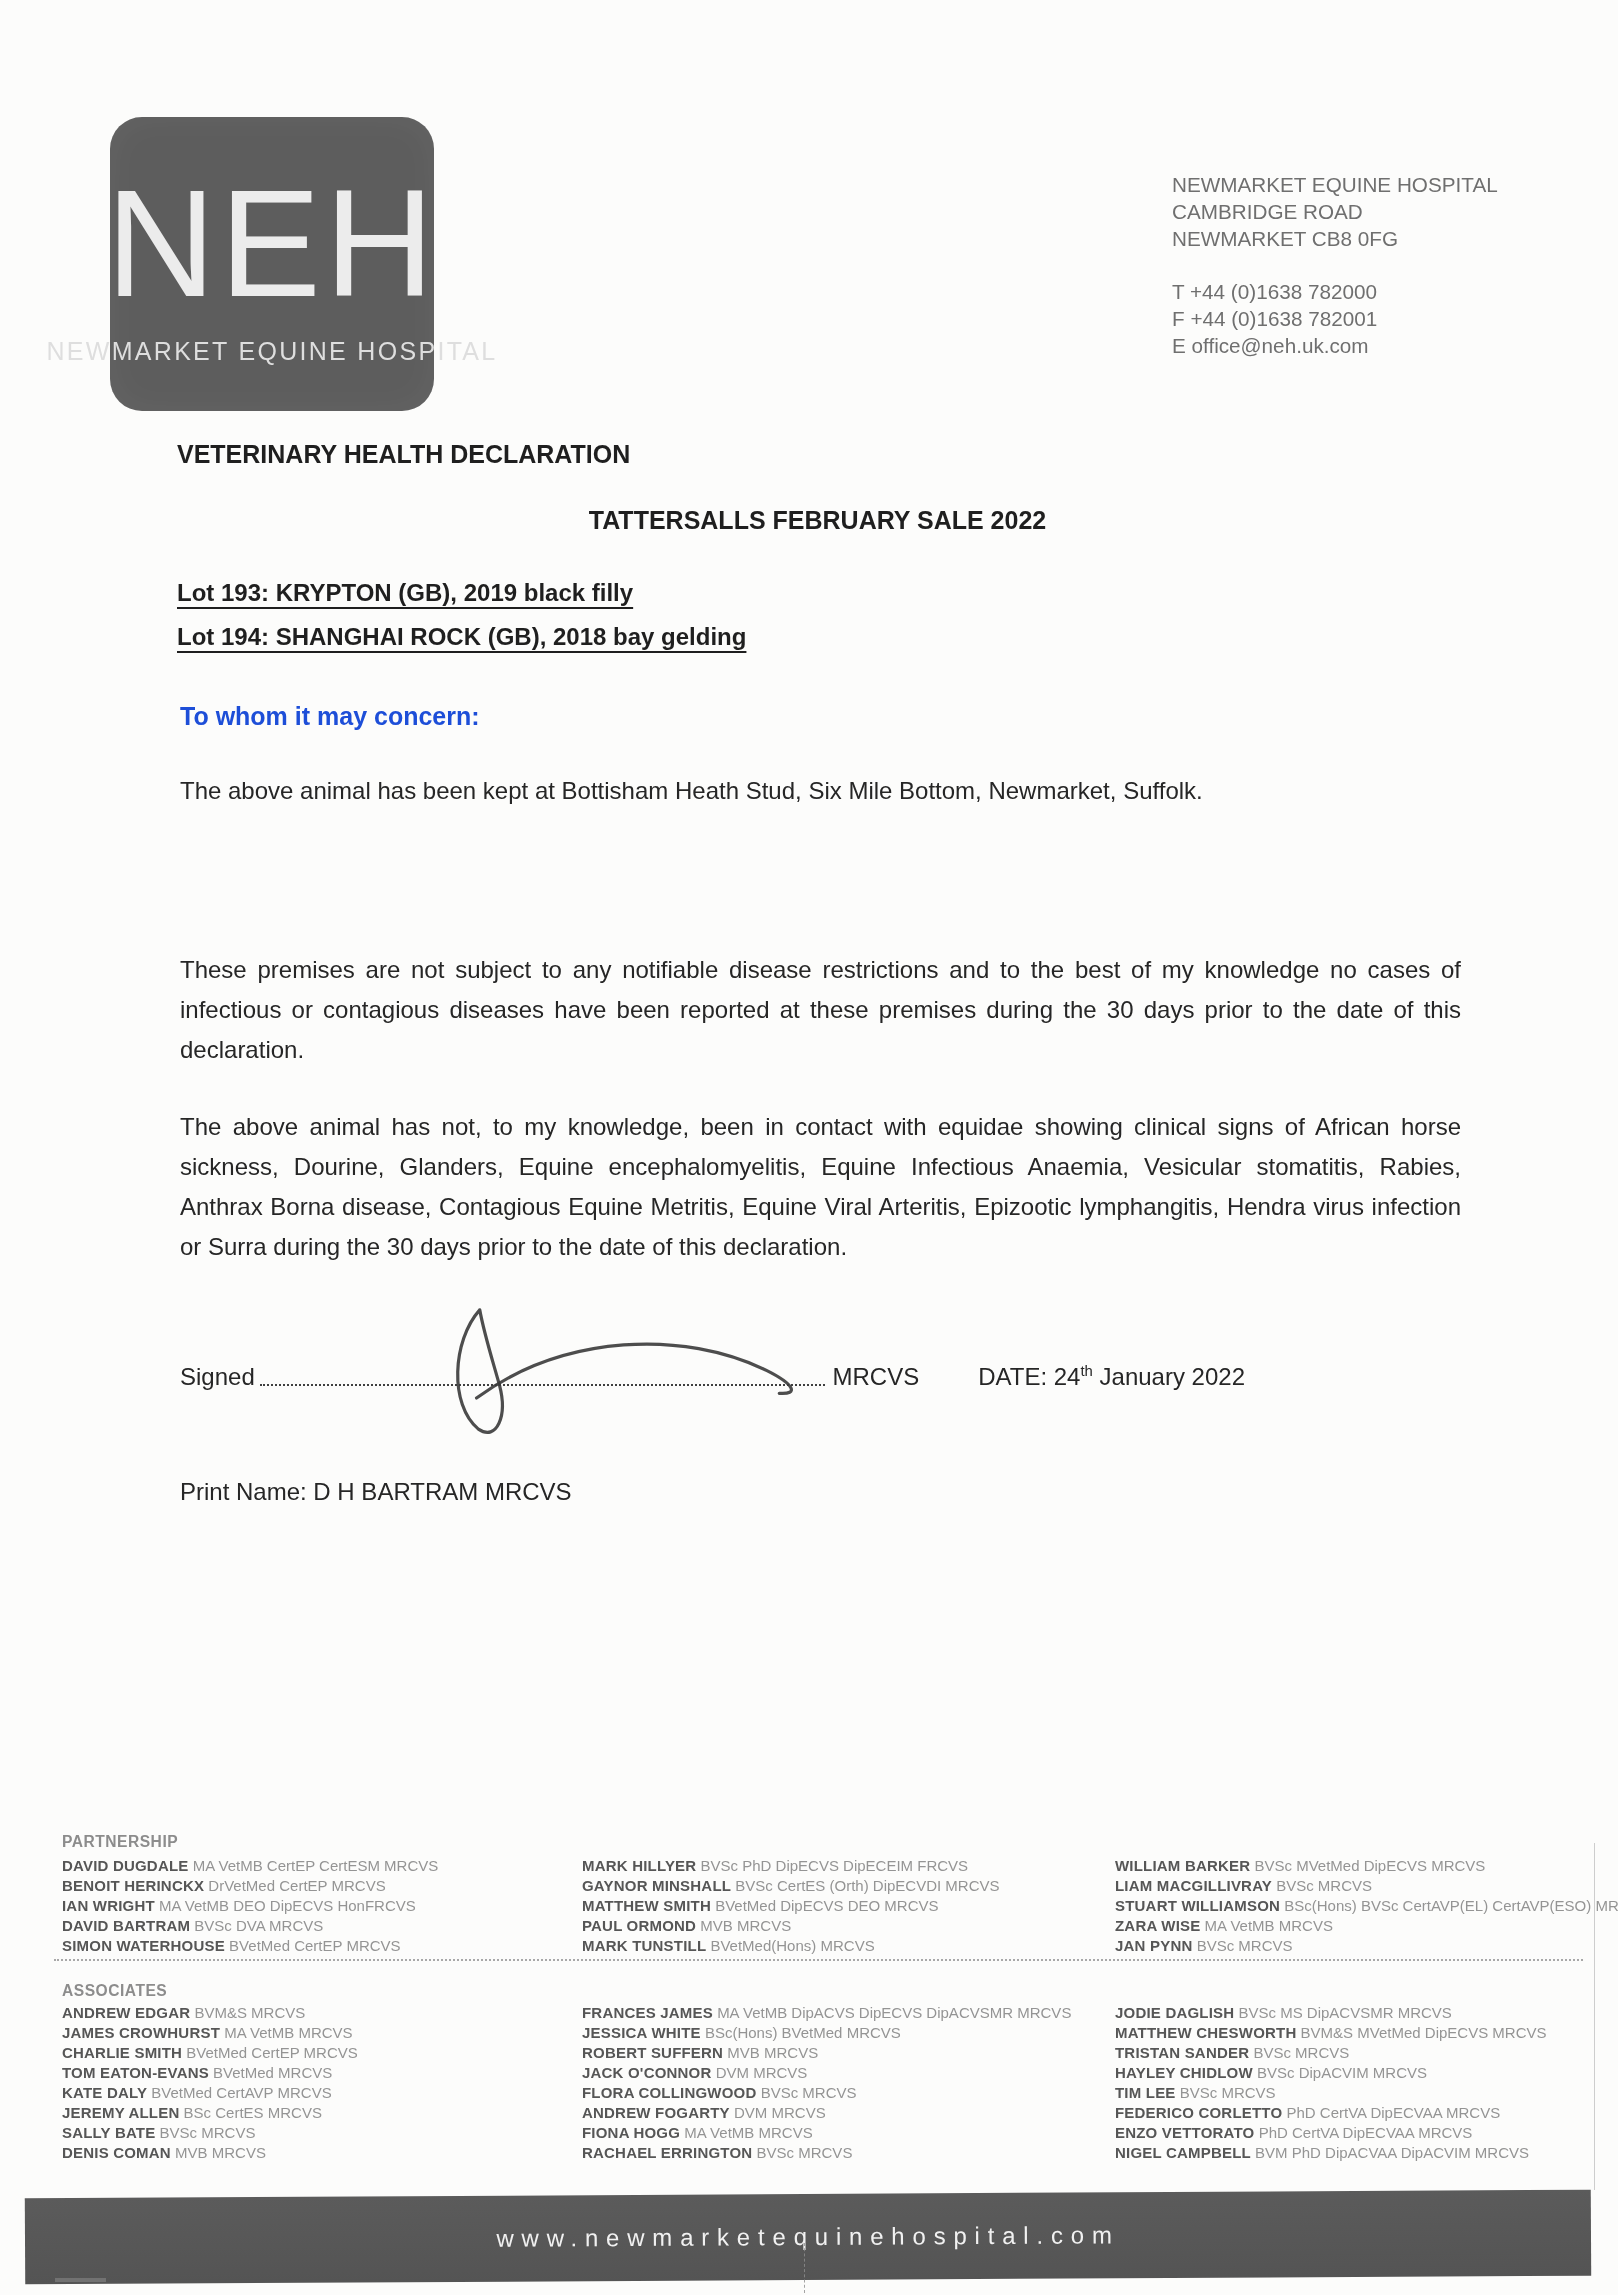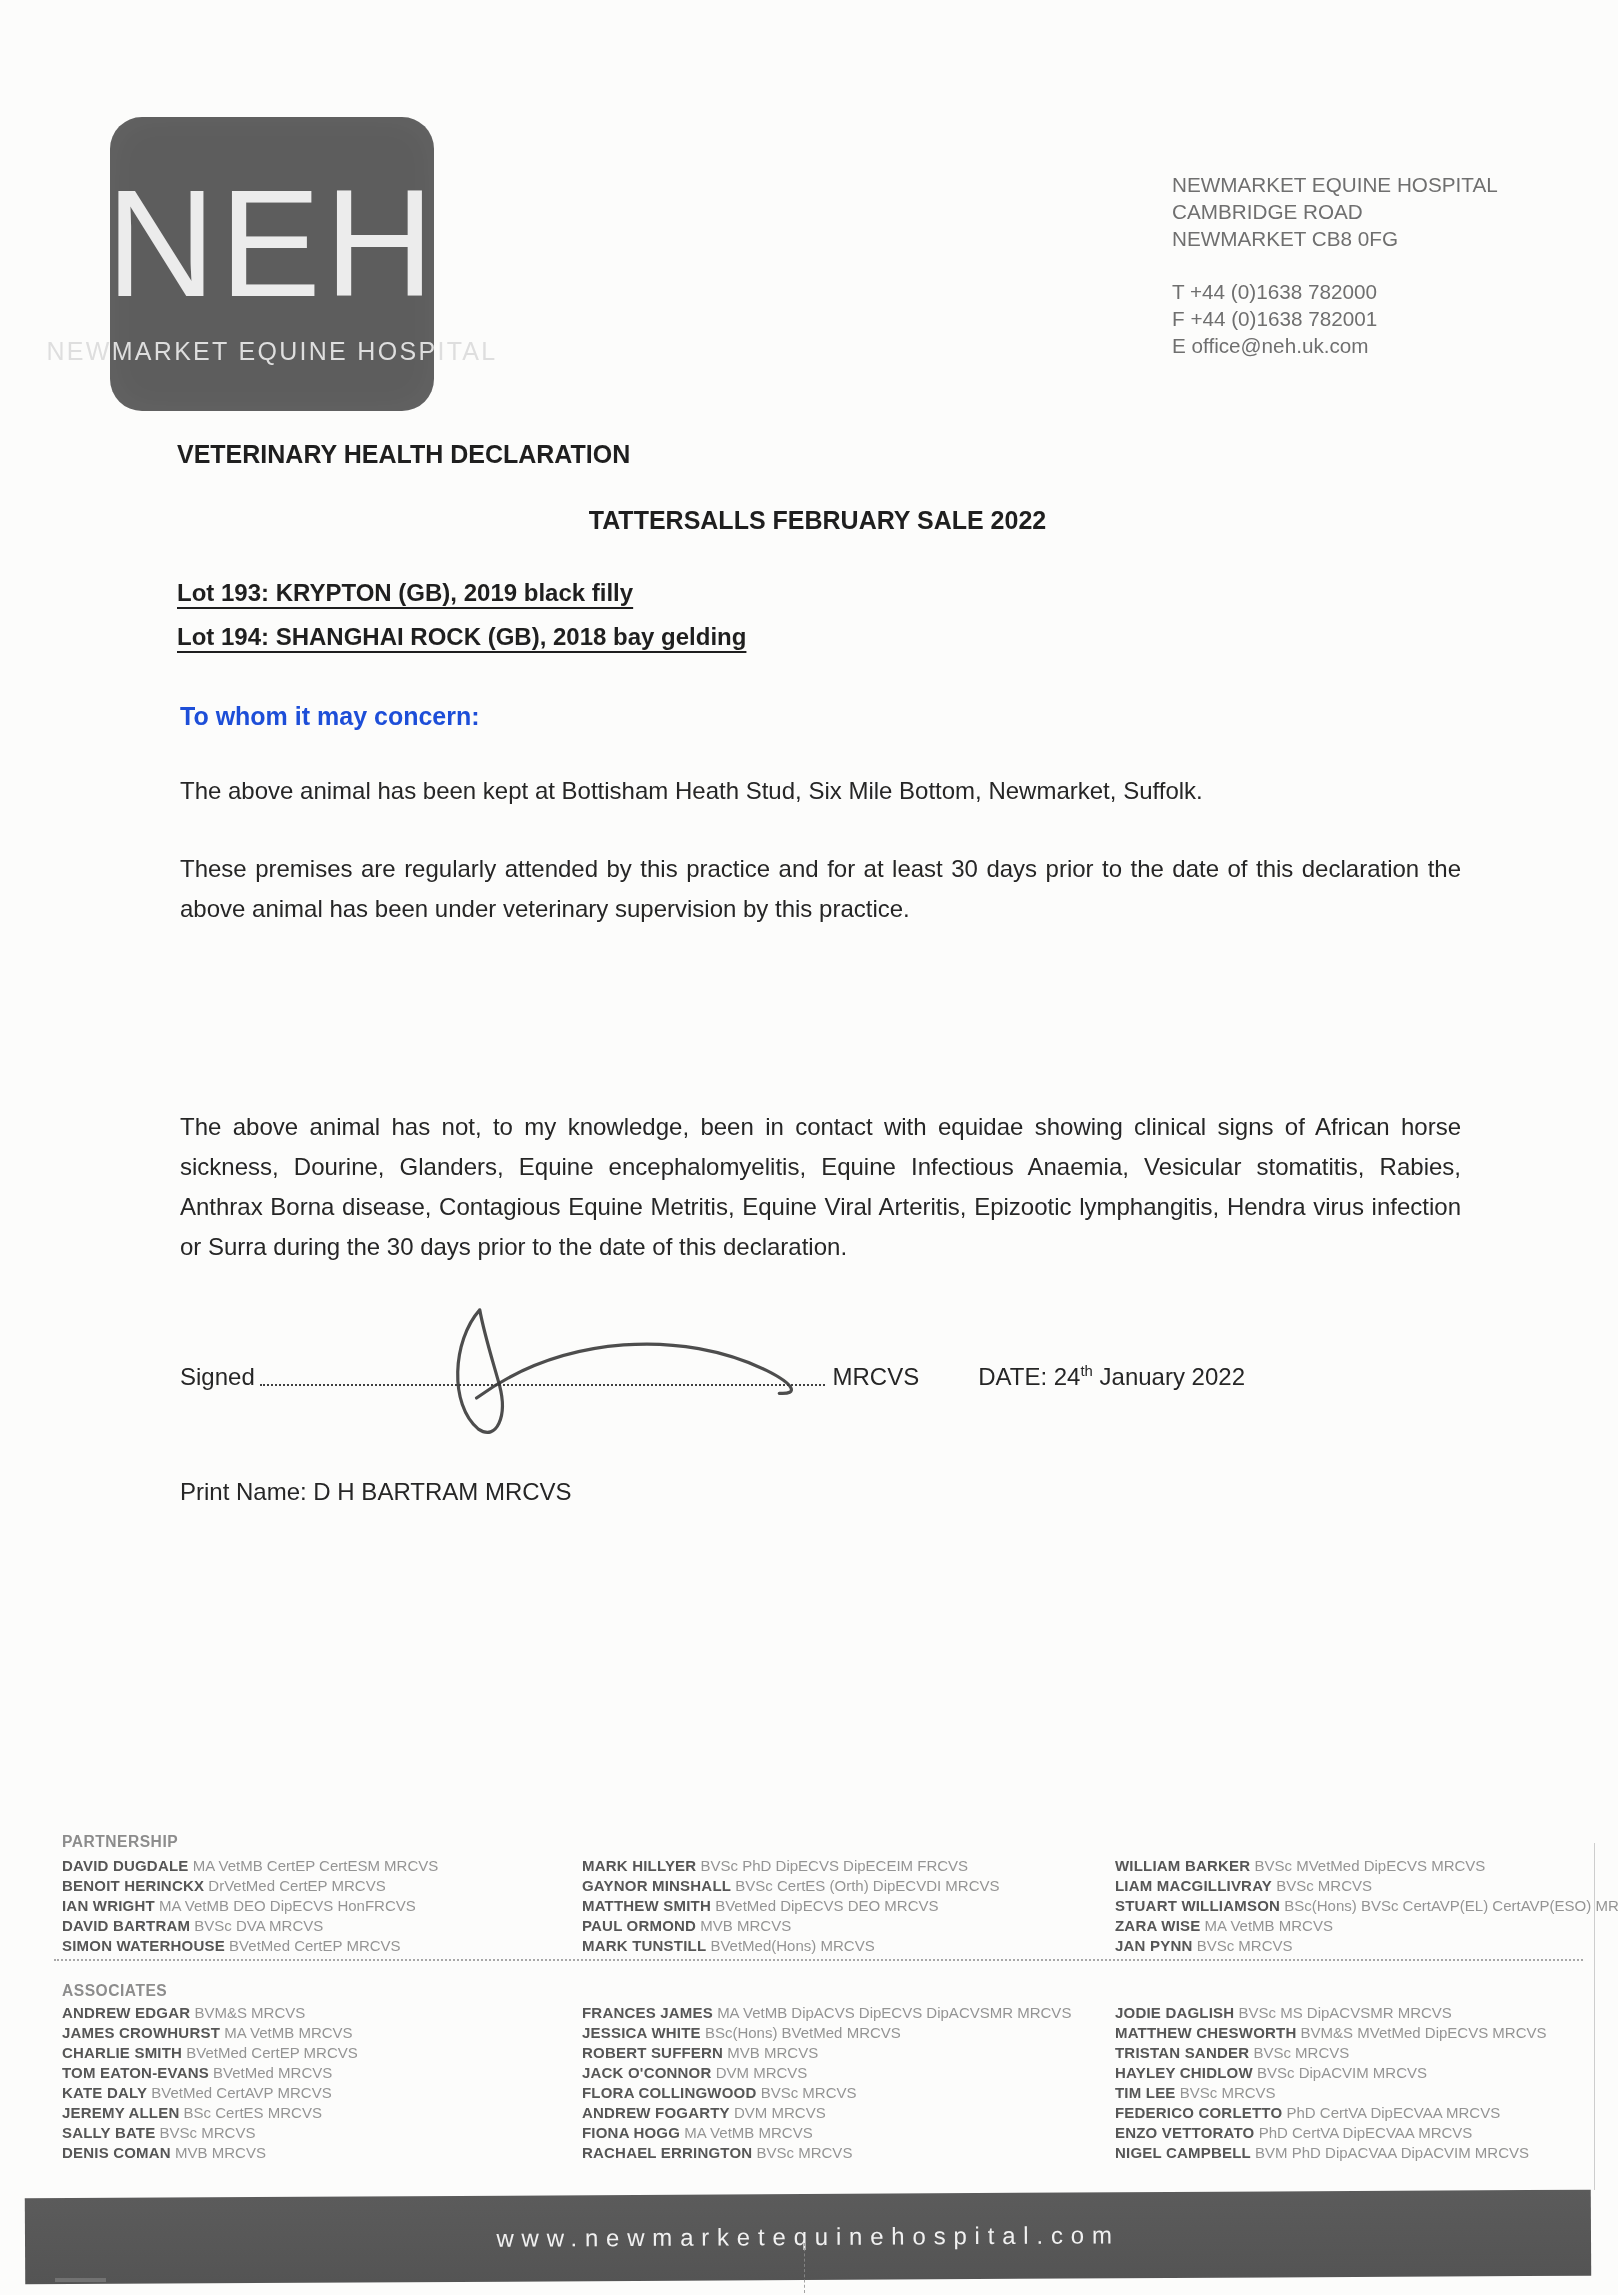--- a/index.html
+++ b/index.html
@@ -84,21 +84,21 @@
     <div>E office@neh.uk.com</div>
   </div>
 
   <div class="doc-title">VETERINARY HEALTH DECLARATION</div>
   <div class="sale-title">TATTERSALLS FEBRUARY SALE 2022</div>
   <div class="lot lot1">Lot 193: KRYPTON (GB), 2019 black filly</div>
   <div class="lot lot2">Lot 194: SHANGHAI ROCK (GB), 2018 bay gelding</div>
 
   <div class="salutation">To whom it may concern:</div>
   <div class="para p1">The above animal has been kept at Bottisham Heath Stud, Six Mile Bottom, Newmarket, Suffolk.</div>
-  <div class="para p2">These premises are regularly attended by this practice and for at least 30 days prior to the date of this declaration the above animal has been under veterinary supervision by this practice.</div>
+  <div class="para p3">These premises are not subject to any notifiable disease restrictions and to the best of my knowledge no cases of infectious or contagious diseases have been reported at these premises during the 30 days prior to the date of this declaration.</div>
   <div class="para p4">The above animal has not, to my knowledge, been in contact with equidae showing clinical signs of African horse sickness, Dourine, Glanders, Equine encephalomyelitis, Equine Infectious Anaemia, Vesicular stomatitis, Rabies, Anthrax Borna disease, Contagious Equine Metritis, Equine Viral Arteritis, Epizootic lymphangitis, Hendra virus infection or Surra during the 30 days prior to the date of this declaration.</div>
 
   <div class="sign-row">
     <span>Signed</span>
     <span class="leader"></span>
     <span>MRCVS</span>
     <span class="date-gap"></span>
     <span><span>DATE: 24</span><sup>th</sup><span> January 2022</span></span>
   </div>
 

